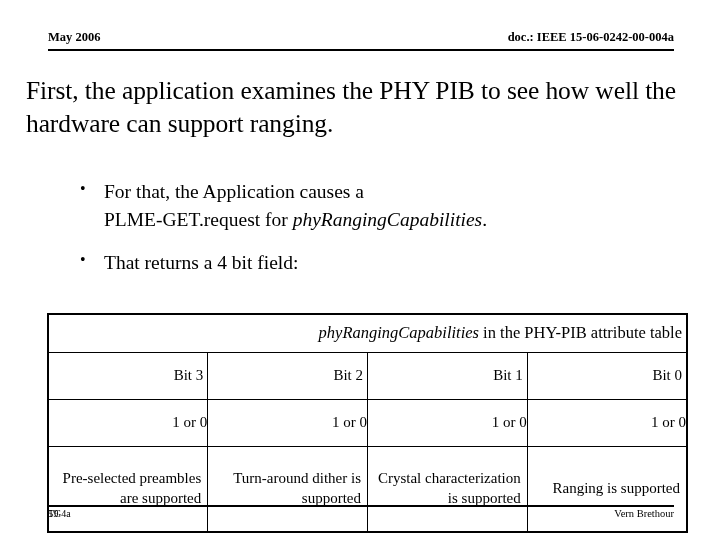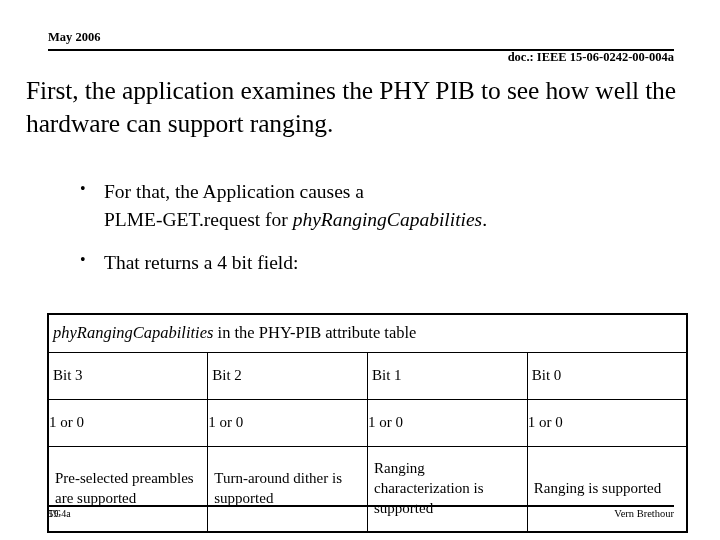--- a/index.html
+++ b/index.html
@@ -39,21 +39,20 @@
     font-weight: bold;
     white-space: nowrap;
   }
   .slide-header .hdr-right {
     position: absolute;
     right: 0;
     top: 0;
     font-size: 12.5px;
     font-weight: bold;
     white-space: nowrap;
-    margin-top: 20px;
   }
   .slide-header .hdr-rule {
     position: absolute;
     left: 0;
     right: 0;
     top: 19px;
     border-bottom: 2px solid #000000;
   }
 
   
@@ -101,21 +100,21 @@
     position: absolute;
     left: 47px;
     top: 313px;
     width: 641px;
     border-collapse: collapse;
     table-layout: fixed;
     border: 2px solid #000000;
   }
   .pib-table td {
     border: 1.5px solid #000000;
-    text-align: left;
+    text-align: right;
     vertical-align: middle;
     font-size: 15px;
     line-height: 1.32;
     padding: 6px 4px;
   }
   .pib-table tr.header-row td {
     font-size: 16.5px;
     padding: 7px 4px 8px 4px;
   }
   .pib-table tr.bit-row td {
@@ -218,21 +217,21 @@
       </tr>
       <tr class="val-row">
         <td class="col-0">1 or 0</td>
         <td class="col-1">1 or 0</td>
         <td class="col-2">1 or 0</td>
         <td class="col-3">1 or 0</td>
       </tr>
       <tr class="desc-row">
         <td class="col-0">Pre-selected preambles are supported</td>
         <td class="col-1">Turn-around dither is supported</td>
-        <td class="col-2">Ranging characterization is supported</td>
+        <td class="col-2">Crystal characterization is supported</td>
         <td class="col-3">Ranging is supported</td>
       </tr>
     </tbody>
   </table>
 
   <div class="slide-footer">
     <div class="ftr-rule"></div>
     <span class="ftr-left">TG4a</span>
     <span class="ftr-center">59</span>
     <span class="ftr-right">Vern Brethour</span>

